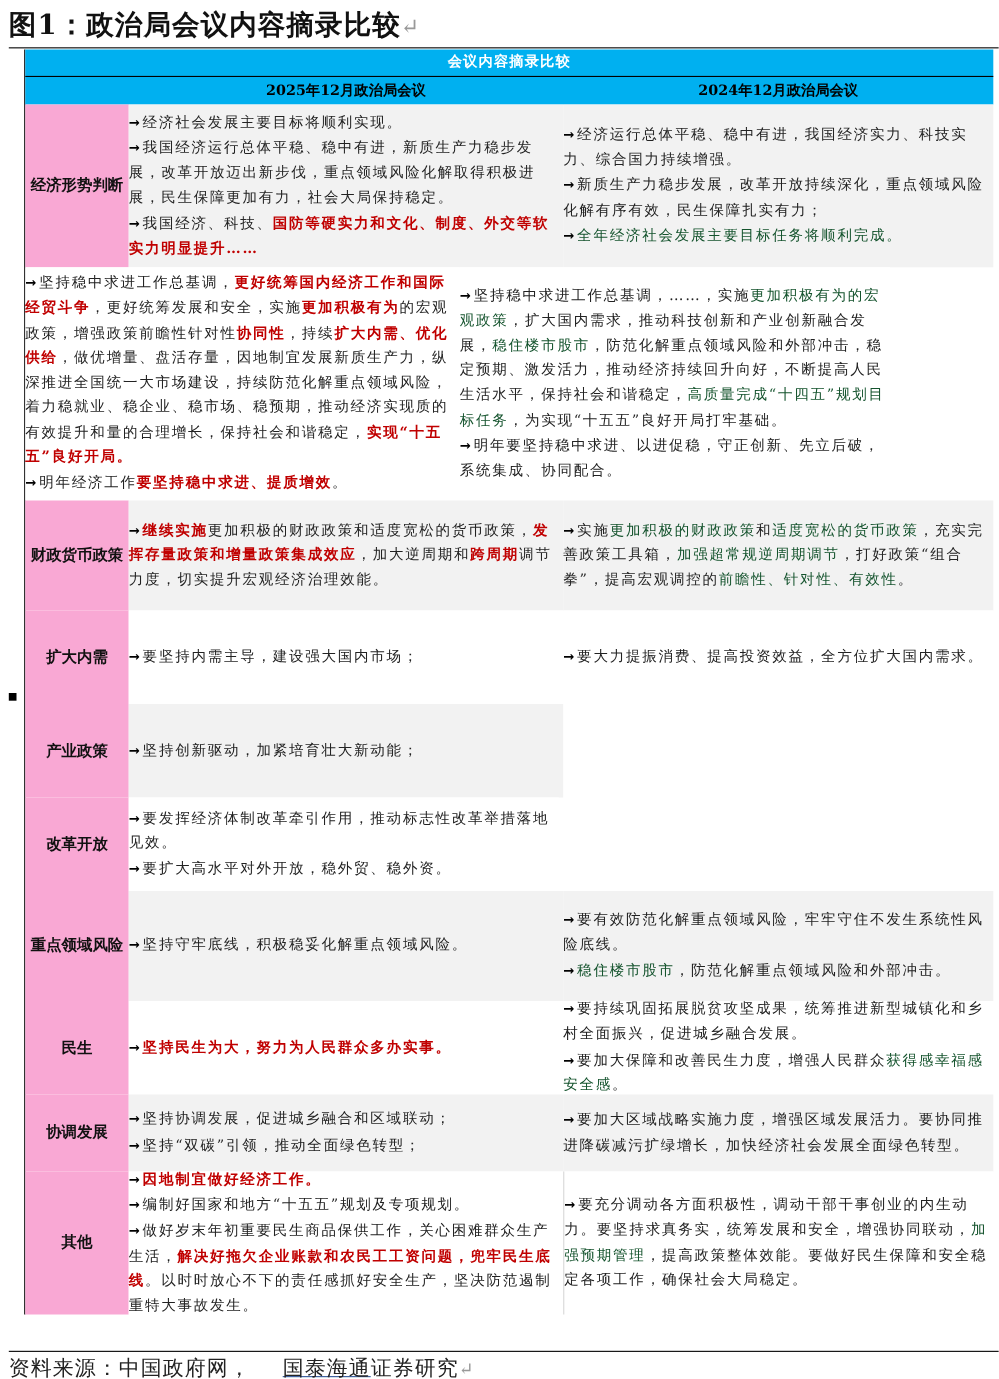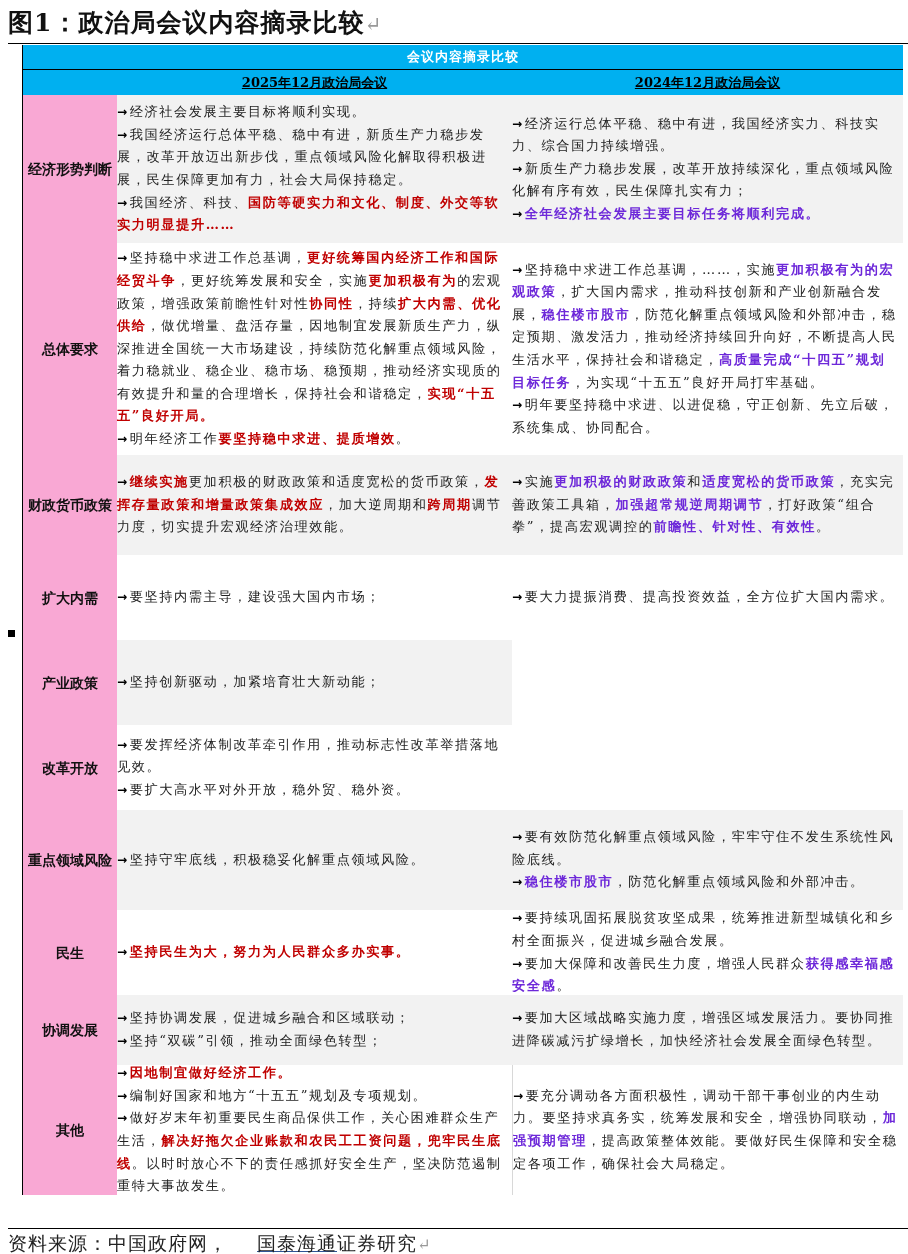--- a/index.html
+++ b/index.html
@@ -6,37 +6,37 @@
     body { width: 908px; height: 1254px; position: relative; overflow: hidden;
            font-family: "DejaVu Serif", "Liberation Serif", serif; color: #222; }
     .fig-title { position: absolute; left: 8px; top: 6px; font-size: 25px; font-weight: bold;
                  color: #111; letter-spacing: 1px; font-family: "DejaVu Serif", serif; }
     .fig-title .ret { color: #999; font-weight: normal; font-size: 20px; }
     .top-rule { position: absolute; left: 8px; right: 0; top: 43px; height: 1px; background: #000; }
     .bullet-sq { position: absolute; left: 8px; top: 630px; width: 7px; height: 7px; background: #000; }
     .table { position: absolute; left: 22px; top: 45px; width: 880px; border-left: 1px solid #000; }
     .hdr1 { height: 24px; background: #00b0f0; color: #fff; font-weight: bold; font-size: 13px;
             text-align: center; line-height: 24px; border-bottom: 1px solid #000; letter-spacing: 1px; }
-    .hdr2 { height: 25px; background: #00b0f0; display: flex; font-weight: bold; font-size: 13px; color: #000; text-decoration: underline; }
+    .hdr2 { height: 25px; background: #00b0f0; display: flex; font-weight: bold; font-size: 13px; color: #000; }
     .hdr2 .c0 { width: 94px; }
     .hdr2 .c1 { width: 395px; text-align: center; line-height: 25px; }
     .hdr2 .c2 { width: 391px; text-align: center; line-height: 25px; }
     .row { display: flex; }
     .lbl { width: 94px; background: #f9a8d4; display: flex; align-items: center; justify-content: center;
            text-align: center; font-weight: bold; font-size: 14px; color: #111; padding: 0 4px; box-sizing: border-box;
            line-height: 22px; }
     .cell { box-sizing: border-box; font-size: 13.2px; line-height: 22.6px; padding: 2px 4px 2px 0;
             display: flex; flex-direction: column; justify-content: center; letter-spacing: 1.6px; }
     .c1 { width: 395px; }
     .c2 { width: 391px; padding-left: 0; }
     .grey { background: #f2f2f2; }
     .white { background: #ffffff; }
     .line { display: block; }
     .red { color: #c00000; font-weight: bold; }
-    .b { font-weight: bold; color: #6d28d9; }
+    .b { font-weight: normal; color: #14532d; }
     .arrow { font-family: "DejaVu Sans", sans-serif; font-weight: bold; color: #000; font-size: 12px; margin-right: 1px; }
     .bottom-rule { position: absolute; left: 8px; right: 0; top: 1228px; height: 1px; background: #000; }
     .source { position: absolute; left: 8px; top: 1231px; font-size: 19px; color: #222; letter-spacing: 1px; }
     .source .link { text-decoration: underline; text-decoration-color: #2f5597; margin-left: 29px; }
     .source .ret { color: #999; font-size: 16px; }
     .vdiv { border-left: 1px solid #d8d8d8; }
   </style>
 </head>
 <body>
 
@@ -61,21 +61,20 @@
           <span class="line"><span class="arrow">→</span><span>我国经济运行总体平稳、稳中有进，新质生产力稳步发展，改革开放迈出新步伐，重点领域风险化解取得积极进展，民生保障更加有力，社会大局保持稳定。</span></span>
           <span class="line"><span class="arrow">→</span><span>我国经济、科技、</span><span class="red">国防等硬实力和文化、制度、外交等软实力明显提升……</span></span>
         </div>
         <div class="cell c2 grey">
           <span class="line"><span class="arrow">→</span><span>经济运行总体平稳、稳中有进，我国经济实力、科技实力、综合国力持续增强。</span></span>
           <span class="line"><span class="arrow">→</span><span>新质生产力稳步发展，改革开放持续深化，重点领域风险化解有序有效，民生保障扎实有力；</span></span>
           <span class="line"><span class="arrow">→</span><span class="b">全年经济社会发展主要目标任务将顺利完成。</span></span>
         </div>
       </div>
       <div class="row" style="height: 212px;">
-        <div class="lbl">总体要求</div>
         <div class="cell c1 white">
           <span class="line"><span class="arrow">→</span><span>坚持稳中求进工作总基调，</span><span class="red">更好统筹国内经济工作和国际经贸斗争</span><span>，更好统筹发展和安全，实施</span><span class="red">更加积极有为</span><span>的宏观政策，增强政策前瞻性针对性</span><span class="red">协同性</span><span>，持续</span><span class="red">扩大内需、优化供给</span><span>，做优增量、盘活存量，因地制宜发展新质生产力，纵深推进全国统一大市场建设，持续防范化解重点领域风险，着力稳就业、稳企业、稳市场、稳预期，推动经济实现质的有效提升和量的合理增长，保持社会和谐稳定，</span><span class="red">实现“十五五”良好开局。</span></span>
           <span class="line"><span class="arrow">→</span><span>明年经济工作</span><span class="red">要坚持稳中求进、提质增效</span><span>。</span></span>
         </div>
         <div class="cell c2 white">
           <span class="line"><span class="arrow">→</span><span>坚持稳中求进工作总基调，……，实施</span><span class="b">更加积极有为的宏观政策</span><span>，扩大国内需求，推动科技创新和产业创新融合发展，</span><span class="b">稳住楼市股市</span><span>，防范化解重点领域风险和外部冲击，稳定预期、激发活力，推动经济持续回升向好，不断提高人民生活水平，保持社会和谐稳定，</span><span class="b">高质量完成“十四五”规划目标任务</span><span>，为实现“十五五”良好开局打牢基础。</span></span>
           <span class="line"><span class="arrow">→</span><span>明年要坚持稳中求进、以进促稳，守正创新、先立后破，系统集成、协同配合。</span></span>
         </div>
       </div>
       <div class="row" style="height: 100px;">

